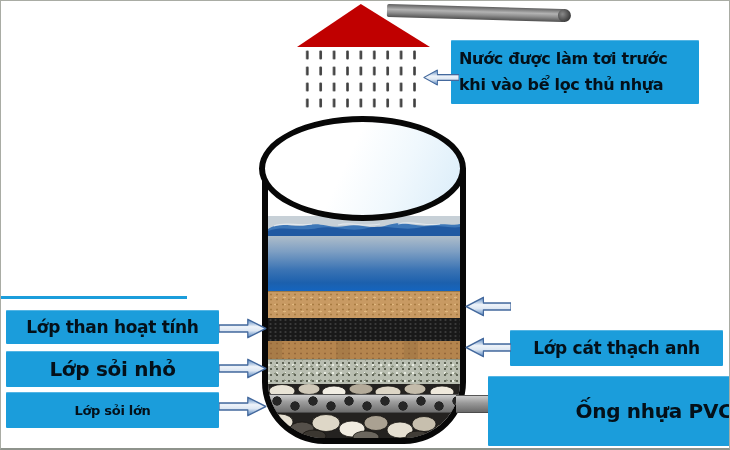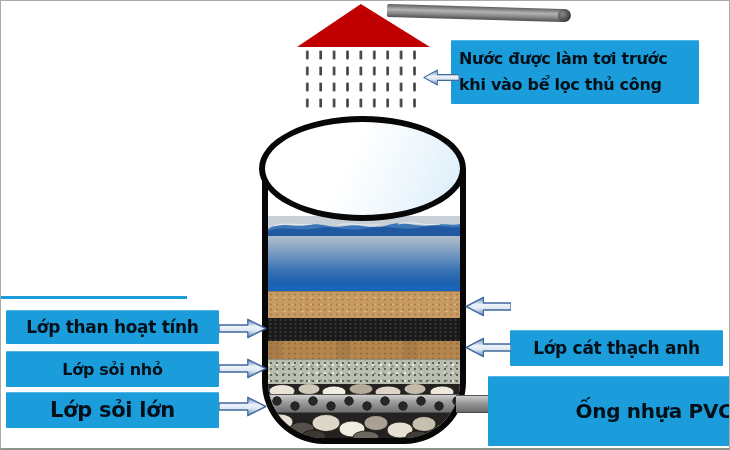--- a/index.html
+++ b/index.html
@@ -14,22 +14,22 @@
   
   .label-box{
     position:absolute; background:var(--label-bg); color:var(--label-text);
     font-weight:bold; display:flex; align-items:center; justify-content:center;
     letter-spacing:-0.3px; border-radius:1px; z-index:5; white-space:nowrap;
     box-shadow:inset 0 1px 0 rgba(255,255,255,.25);
   }
   .lb-note{left:450px; top:39px; width:248px; height:64px; font-size:16px;
     flex-direction:column; align-items:flex-start; justify-content:center; padding-left:8px; box-sizing:border-box; line-height:1.65;}
   .lb-left1{left:5px;  top:309px; width:213px; height:34px; font-size:17px;}
-  .lb-left2{left:5px;  top:350px; width:213px; height:36px; font-size:16px;}
-  .lb-left3{left:5px;  top:391px; width:213px; height:36px; font-size:21px;}
+  .lb-left2{left:5px;  top:350px; width:213px; height:36px; font-size:20px;}
+  .lb-left3{left:5px;  top:391px; width:213px; height:36px; font-size:13px;}
   .lb-right1{left:509px; top:289px; width:213px; height:35px; font-size:17px;}
   .lb-right2{left:509px; top:329px; width:213px; height:36px; font-size:17px;}
   .lb-right3{left:487px; top:375px; width:236px; height:70px; font-size:20px;padding-left:48px;}
   .blue-sliver{position:absolute; left:0; top:295px; width:186px; height:3px; background:var(--label-bg); z-index:4;}
   
   .arrow{position:absolute; z-index:6; overflow:visible;}
   .arrow.flip{transform:scaleX(-1);}
   
   .cone{position:absolute; left:296px; top:3px; width:133px; height:43px;
     background:var(--cone-red); clip-path:polygon(48% 0, 0 100%, 100% 100%); z-index:2;}
@@ -145,21 +145,21 @@
   </div>
 
   <div class="ellipse-top"></div>
 
   <div class="pipe-out"></div>
 
   <div class="blue-sliver"></div>
 
   <div class="label-box lb-note">
     <span>Nước được làm tơi trước</span>
-    <span>khi vào bể lọc thủ công</span>
+    <span>khi vào bể lọc thủ nhựa</span>
   </div>
   <div class="label-box lb-left1">Lớp than hoạt tính</div>
   <div class="label-box lb-left2">Lớp sỏi nhỏ</div>
   <div class="label-box lb-left3">Lớp sỏi lớn</div>
   <div class="label-box lb-right2">Lớp cát thạch anh</div>
   <div class="label-box lb-right3">Ống nhựa PVC</div>
 
   <svg class="arrow flip" style="left:422px; top:68px;" width="36" height="17">
       <use href="#arrow"></use>
     </svg>

